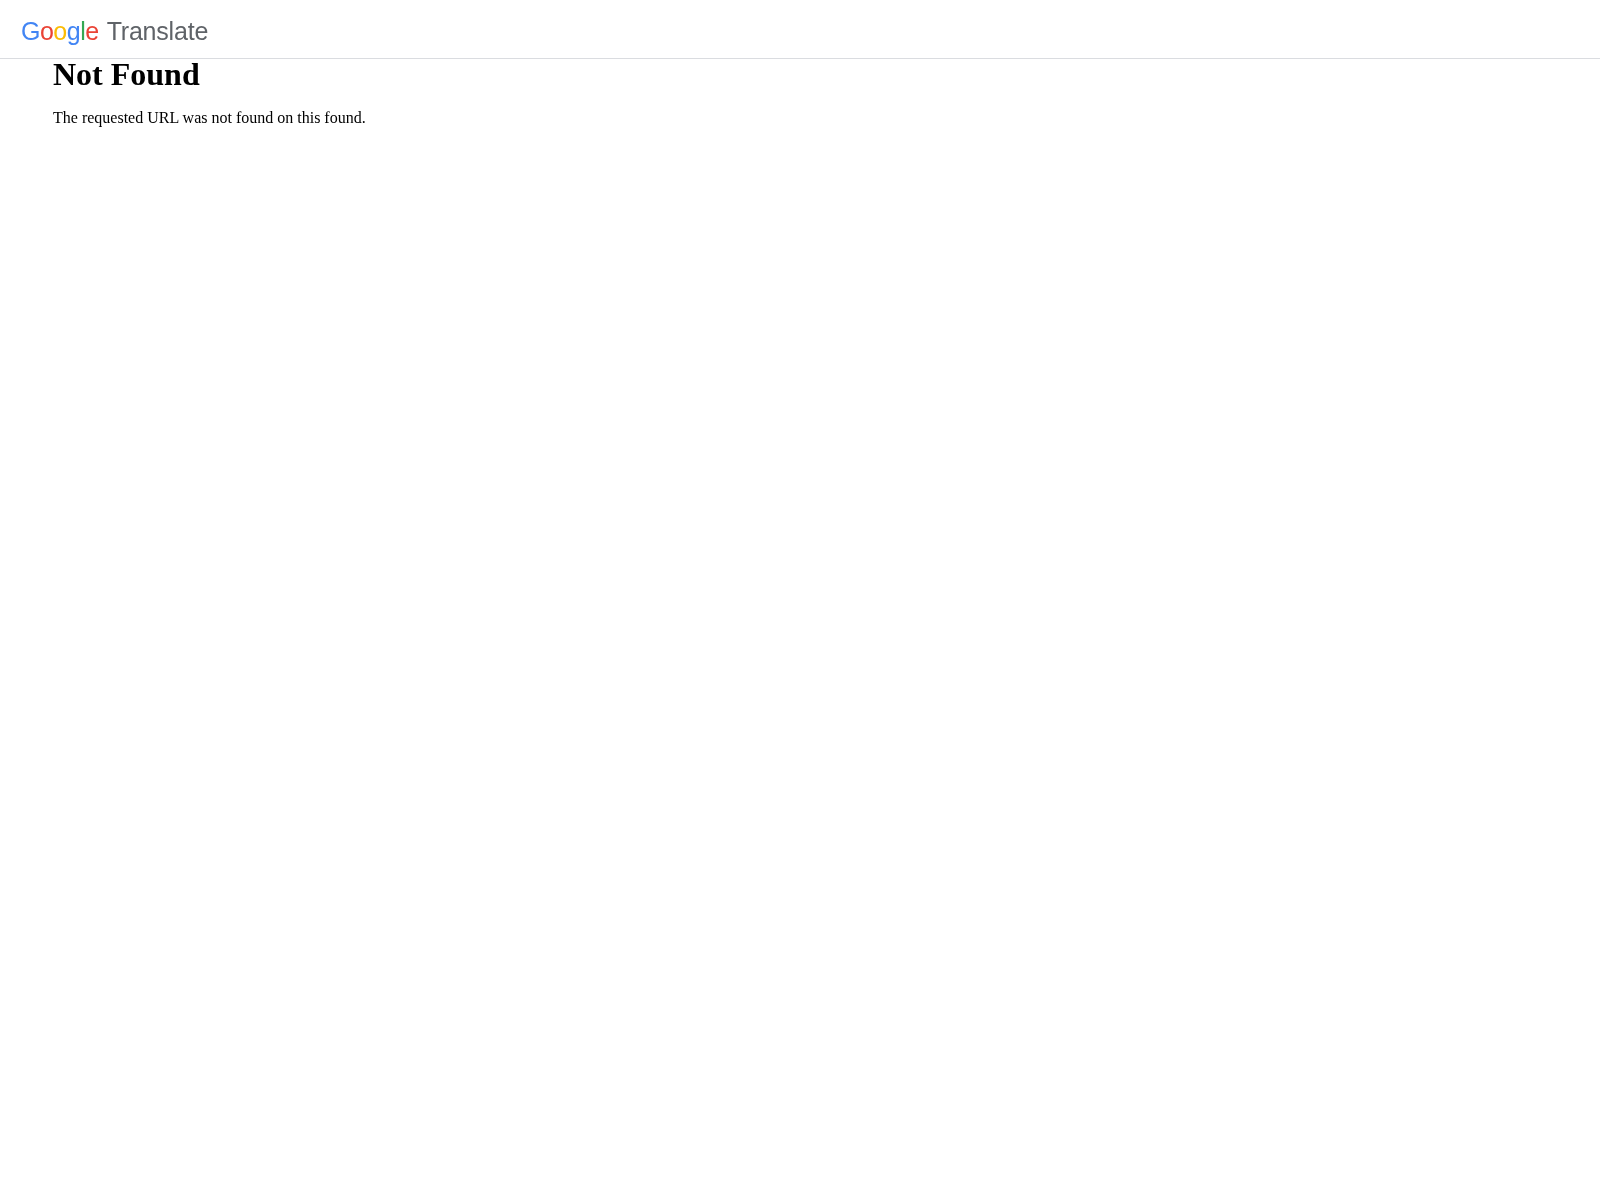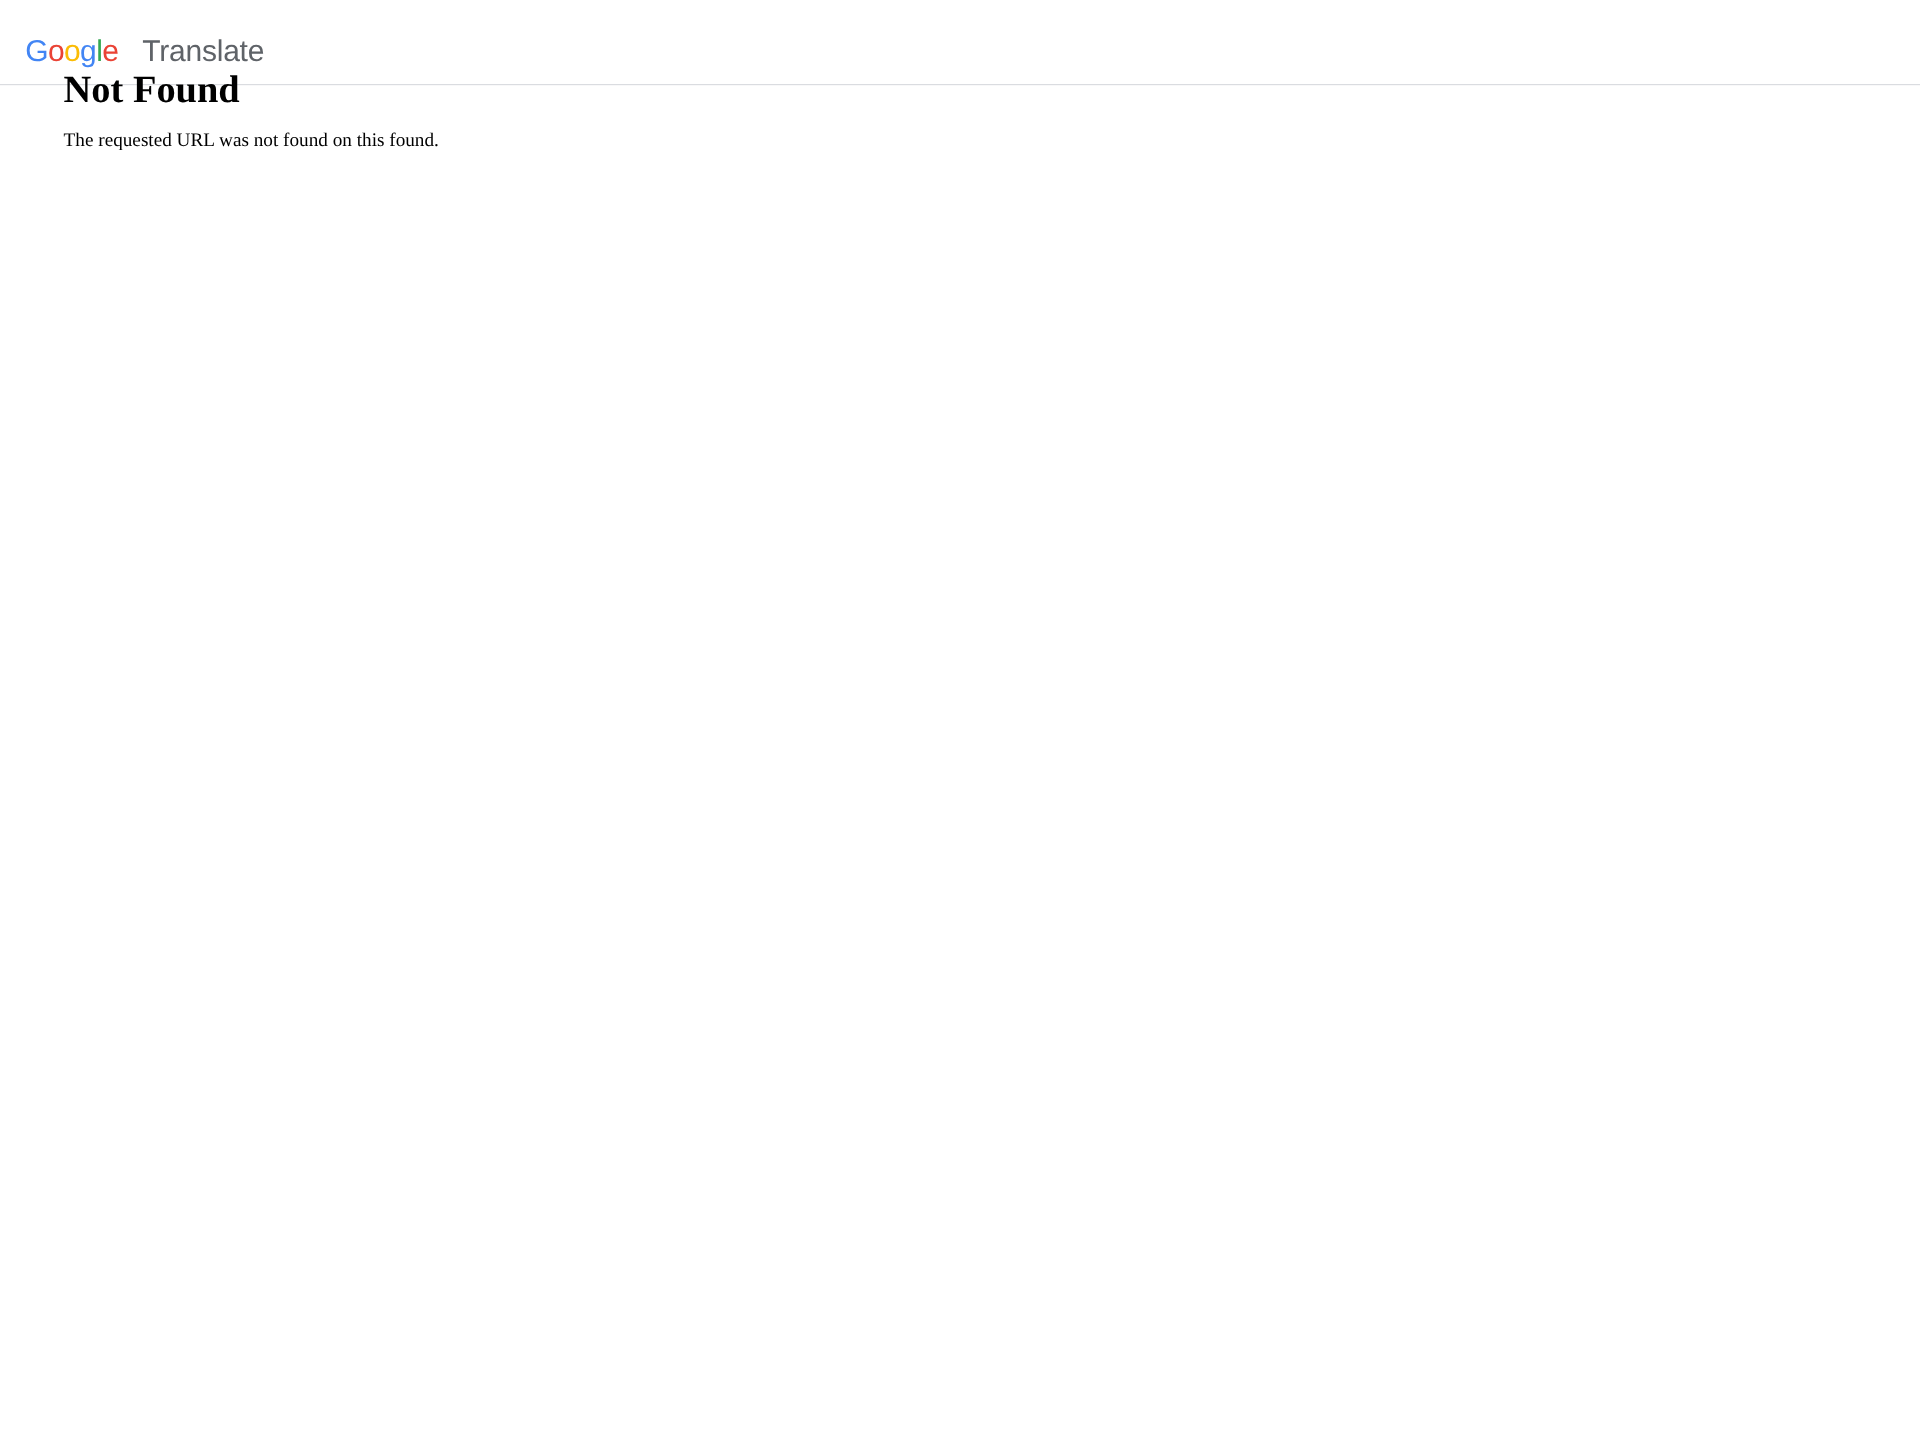--- a/index.html
+++ b/index.html
@@ -11,21 +11,21 @@
     width: 1600px;
     height: 1200px;
     overflow: hidden;
     font-family: "Liberation Serif", serif;
   }
 
   
   #translate-bar {
     position: absolute;
     left: 0;
-    top: 16px;
+    top: 4px;
     width: 1600px;
     height: 55px;
     box-sizing: border-box;
     background: #ffffff;
     border-bottom: 1px solid #dadce0;
     font-family: "Liberation Sans", sans-serif;
     display: flex;
     align-items: center;
   }
 
@@ -39,21 +39,21 @@
   }
   #google-wordmark {
     font-size: 25px;
     letter-spacing: -0.5px;
     font-weight: 400;
   }
   #google-wordmark span { display: inline; }
   #translate-word {
     font-size: 25px;
     color: #5f6368;
-    margin-left: 20px;
+    margin-left: 8px;
     letter-spacing: -0.2px;
   }
 
   
   #lang-group {
     display: flex;
     align-items: center;
     margin-left: 60px;
     height: 55px;
   }

